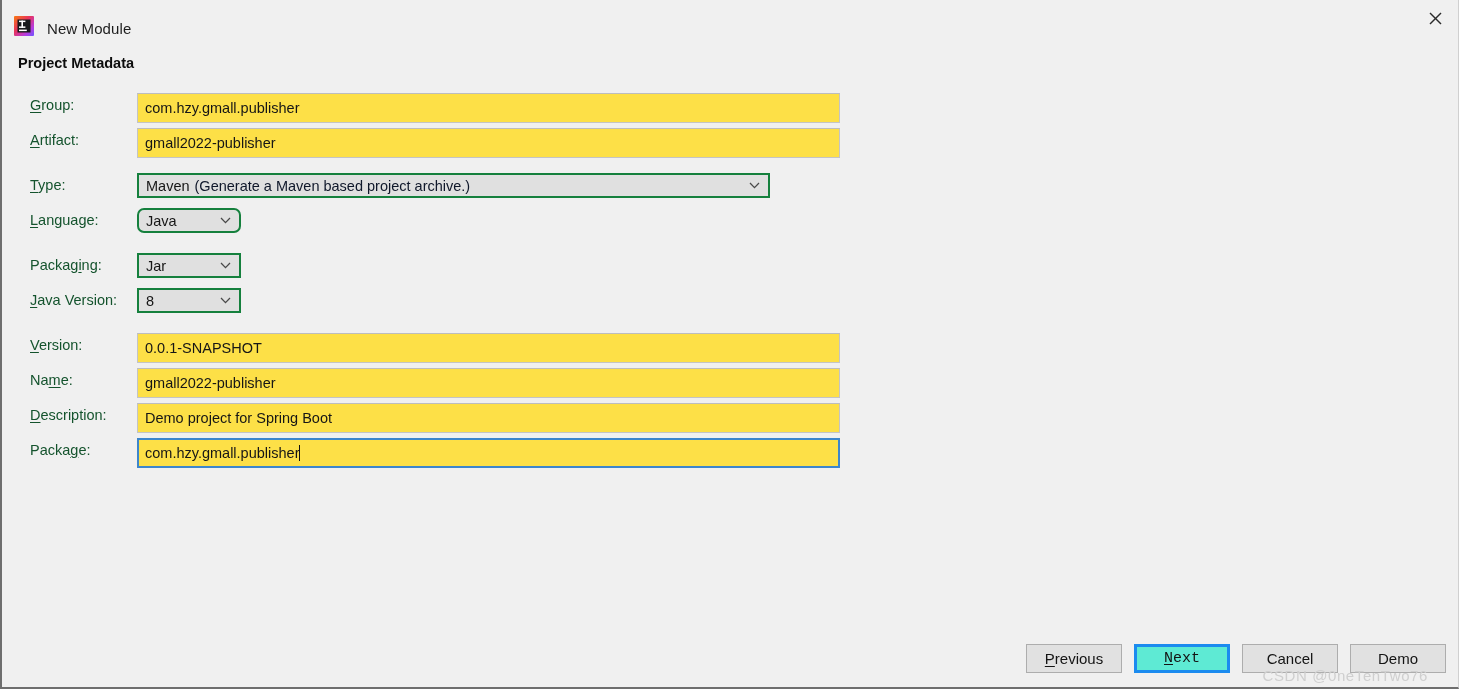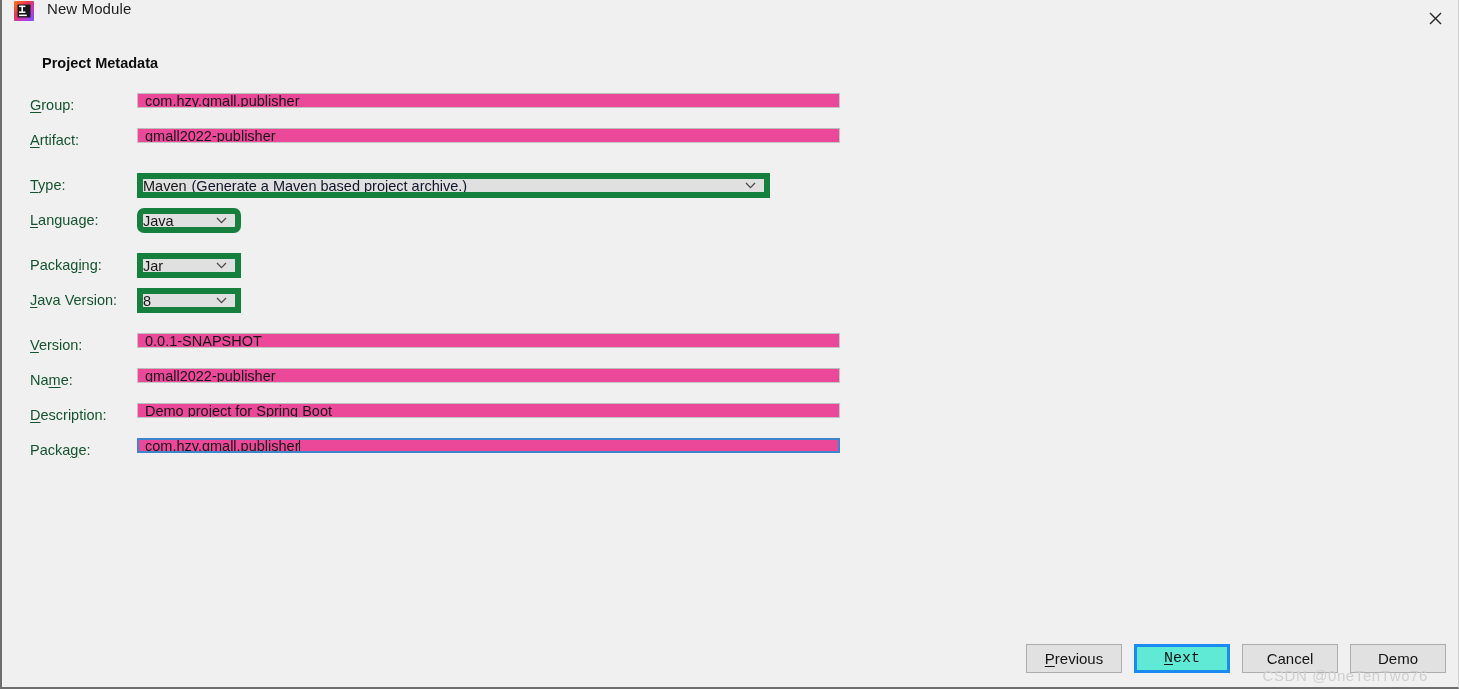--- a/index.html
+++ b/index.html
@@ -17,21 +17,21 @@
     position: relative;
   }
 
   
   #titlebar {
     position: absolute;
     left: 0; top: 0; right: 0;
     height: 37px;
     background: #f0f0f0;
     display: flex;
-    align-items: flex-start;
+    align-items: flex-end;
   }
   #app-icon {
     width: 22px; height: 22px;
     margin-left: 11px;
     position: relative;
     flex: none;
   }
   #title-text {
     margin-left: 12px;
     font-size: 15px;
@@ -47,41 +47,41 @@
   }
   #close-btn svg { display:block; }
 
   
   #content {
     position: absolute;
     left: 0; top: 37px; right: 0; bottom: 0;
   }
   #section-title {
     position: absolute;
-    left: 40px; top: 18px;
+    left: 16px; top: 18px;
     font-size: 14.5px;
     font-weight: bold;
     color: #0d0d0d;
   }
   .lbl {
     position: absolute;
     left: 28px;
     font-size: 14.5px;
     color: #14532d;
     white-space: nowrap;
     line-height: 20px;
   }
   .mn { text-decoration: underline; text-underline-offset: 2px; }
 
   
   .tf {
     position: absolute;
     left: 135px;
-    height: 15px;
-    background: #ec4899;
+    height: 30px;
+    background: #fde047;
     border: 1px solid #c4c4c4;
     border-top-color: #bdbdbd;
     display: flex;
     align-items: center;
     padding: 0 1px 0 7px;
     font-size: 14.5px;
     color: #161616;
     white-space: nowrap;
     overflow: hidden;
   }
@@ -96,26 +96,26 @@
     background: #111;
     margin-left: 0px;
     vertical-align: middle;
   }
 
   
   .cb {
     position: absolute;
     height: 25px;
     background: #e0e0e0;
-    border: 6px solid #15803d;
+    border: 2px solid #15803d;
     display: flex;
     align-items: center;
     font-size: 14.5px;
     color: #161616;
-    padding-left: 0;
+    padding-left: 7px;
     white-space: nowrap;
     overflow: hidden;
     cursor: default;
   }
   .cb .hint { color: #0f172a; margin-left: 5px; }
   .cb .arrow {
     position: absolute;
     right: 8px; top: 0; bottom: 0;
     display: flex; align-items: center;
   }

